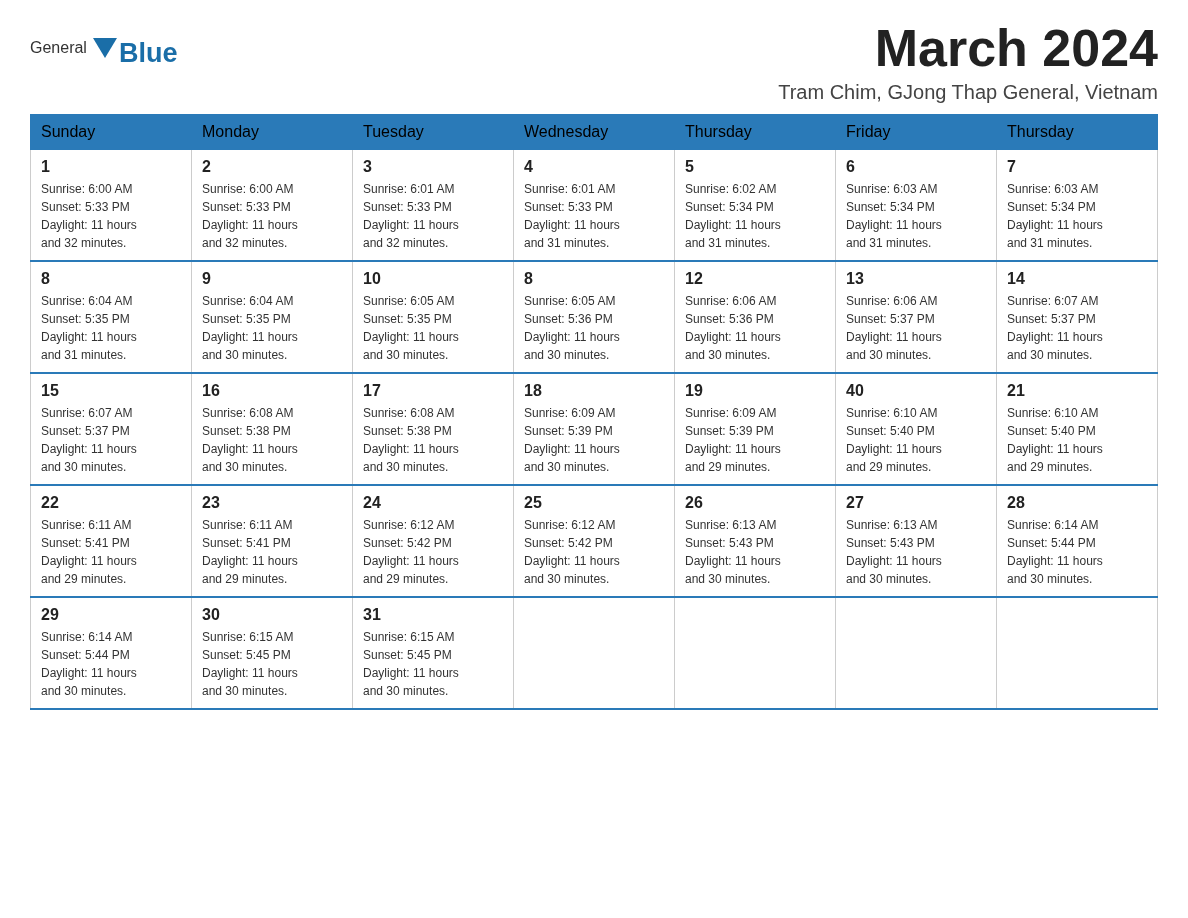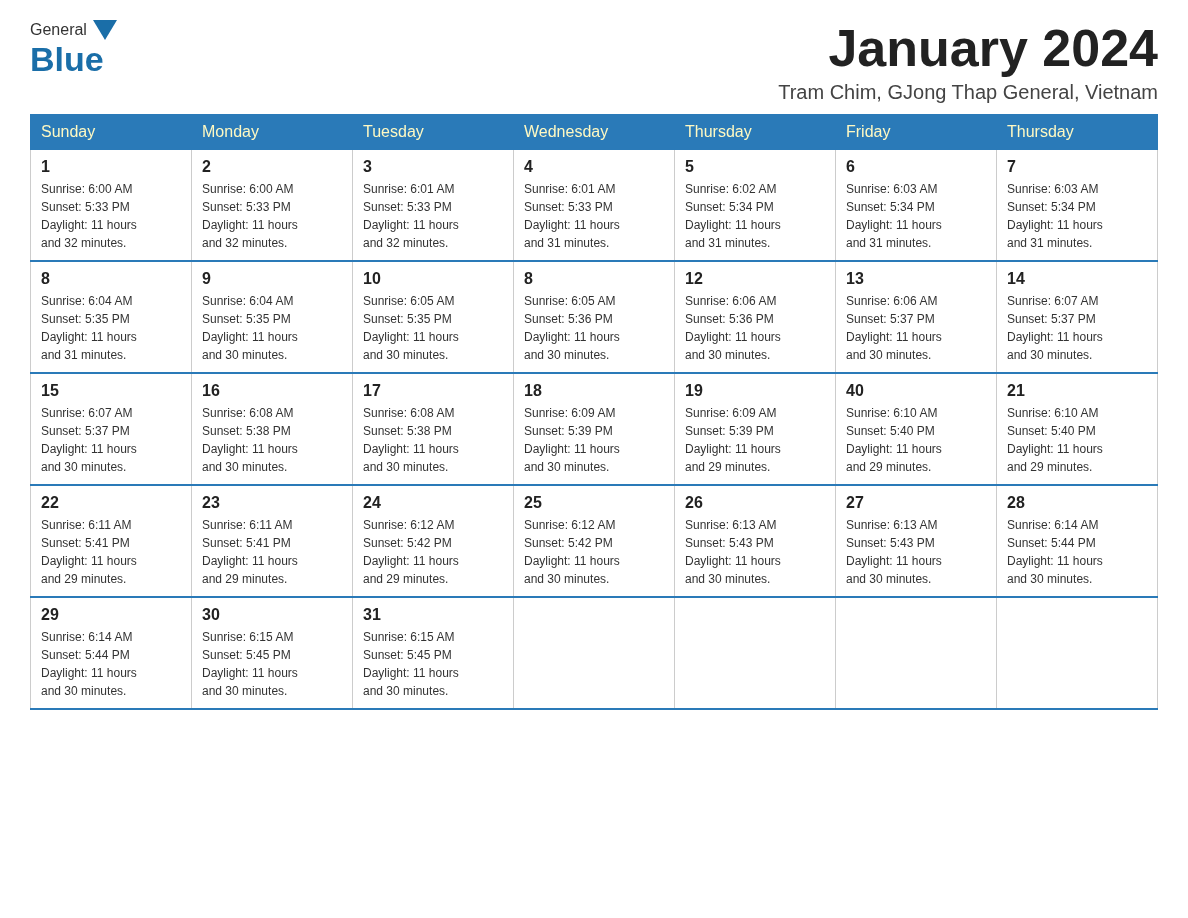--- a/index.html
+++ b/index.html
@@ -11,36 +11,36 @@
       padding: 20px 30px;
     }
     .header {
       display: flex;
       justify-content: space-between;
       align-items: flex-start;
       margin-bottom: 10px;
     }
     .logo {
       display: flex;
-      flex-direction: column;
       align-items: flex-start;
+      margin-top: 18px;
     }
     .logo-general { color: #333; }
     .logo-triangle {
       width: 0;
       height: 0;
       border-left: 12px solid transparent;
       border-right: 12px solid transparent;
       border-top: 20px solid #1a6ea8;
       margin: 0 2px;
       display: inline-block;
     }
     .logo-blue {
       color: #1a6ea8;
-      font-size: 34px;
+      font-size: 27px;
       font-weight: bold;
       margin-top: -4px;
     }
     .logo-line {
       display: flex;
       align-items: center;
       gap: 4px;
     }
     .title-block {
       text-align: right;
@@ -58,21 +58,21 @@
     }
     table {
       width: 100%;
       border-collapse: collapse;
       margin-top: 10px;
     }
     thead tr {
       background-color: #2a7ab8;
     }
     thead th {
-      color: #fef9c3;
+      color: #000000;
       font-size: 16px;
       font-weight: normal;
       padding: 8px 10px;
       text-align: left;
       border: 1px solid #2a7ab8;
     }
     tbody tr {
       border-bottom: 2px solid #2a7ab8;
     }
     tbody td {
@@ -110,21 +110,21 @@
   <div class="logo">
     <div class="logo-line">
       <span class="logo-general">General</span>
       <span class="logo-triangle"></span>
     </div>
     <div>
       <span class="logo-blue">Blue</span>
     </div>
   </div>
   <div class="title-block">
-    <div class="month-title">January 2024</div>
+    <div class="month-title">March 2024</div>
     <div class="location">Tram Chim, GJong Thap General, Vietnam</div>
   </div>
 </div>
 
 <table>
   <thead>
     <tr>
     <th>Sunday</th>
         <th>Monday</th>
         <th>Tuesday</th>

